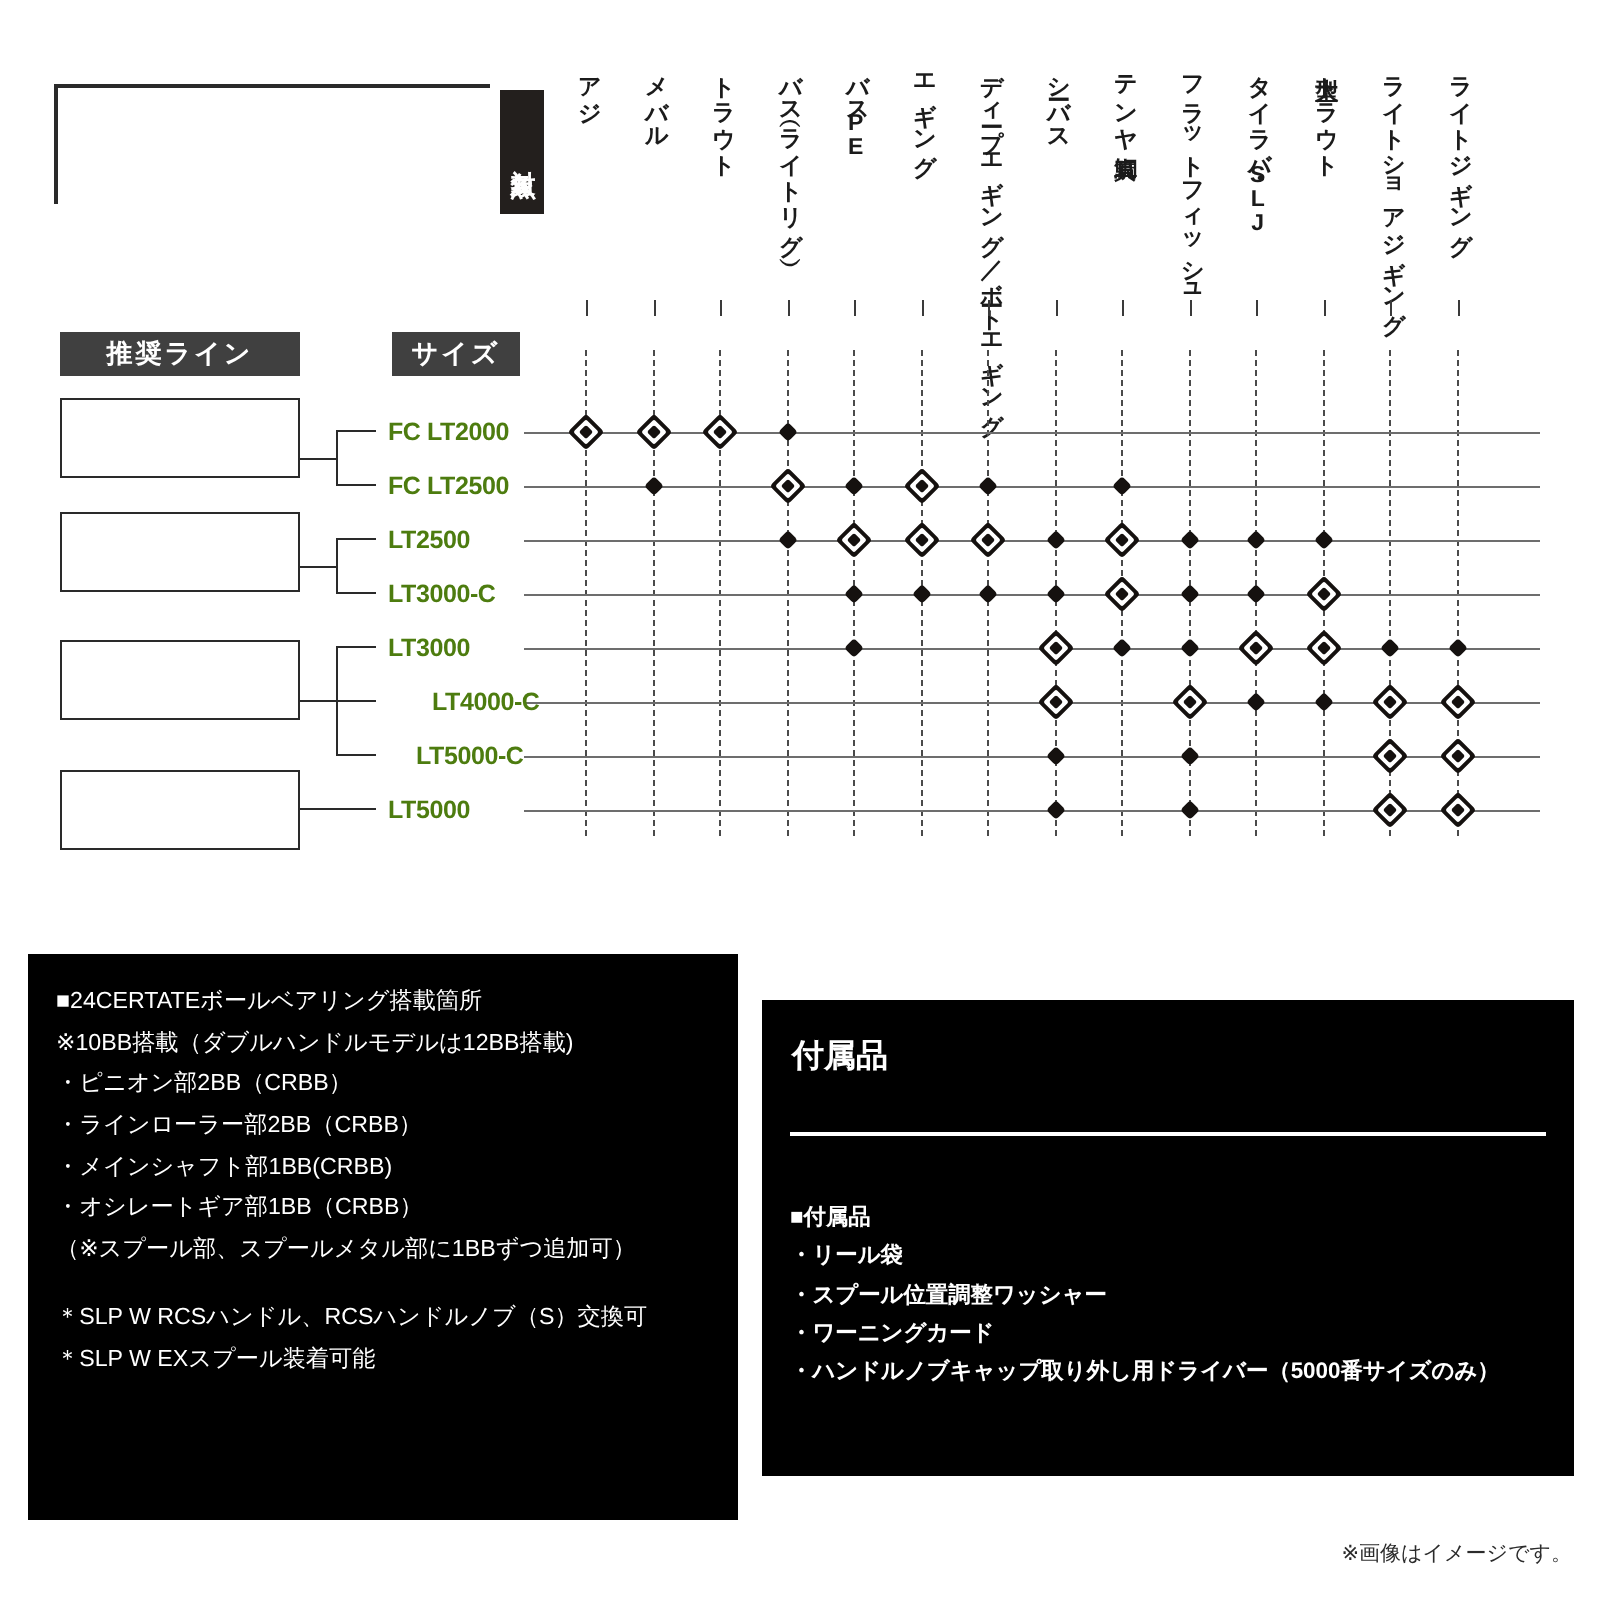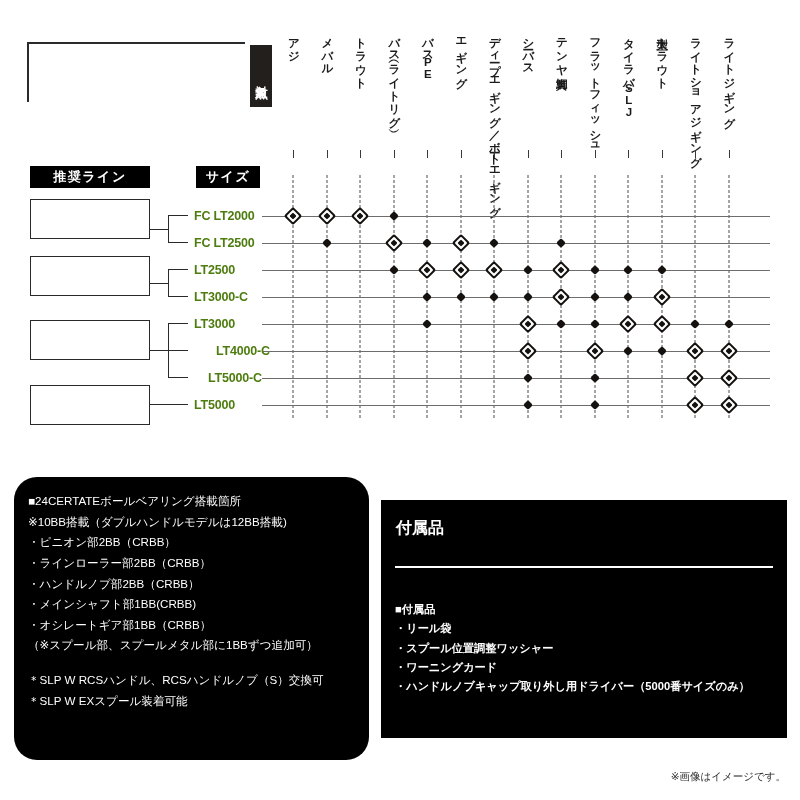--- a/index.html
+++ b/index.html
@@ -48,21 +48,21 @@
     white-space:nowrap;
     transform:translateX(-50%);
     top:30px;
   }
   .collead{
     position:absolute;width:0;border-left:1px solid #3a3a3a;
   }
 
   
   .chip{
-    position:absolute;background:#000000;color:#fff;
+    position:absolute;background:#404040;color:#fff;
     font-size:13px;font-weight:bold;letter-spacing:1.5px;
     display:flex;align-items:center;justify-content:center;
   }
   #chip-line{left:30px;top:166px;width:120px;height:22px;}
   #chip-size{left:196px;top:166px;width:64px;height:22px;}
 
   
   .linebox{
     position:absolute;border:1.5px solid #2a2a2a;background:#fff;
     box-sizing:border-box;padding:5px 8px 4px 9px;
@@ -117,21 +117,21 @@
   .mk.double .mid{
     width:9px;height:9px;background:#fff;border-radius:1px;
     display:flex;align-items:center;justify-content:center;
   }
   .mk.double .inner{width:5.5px;height:5.5px;background:#15110f;border-radius:1px;}
 
   
   .panel{
     position:absolute;background:#000;color:#fff;box-sizing:border-box;
   }
-  #panel-bb{left:14px;top:477px;width:355px;height:283px;padding:14px 12px 0 14px;border-radius:23px;}
+  #panel-bb{left:14px;top:477px;width:355px;height:283px;padding:14px 12px 0 14px;}
   #panel-acc{left:381px;top:500px;width:406px;height:238px;padding:0;}
   .bb-line{font-size:11.6px;line-height:1.78;white-space:nowrap;}
   .bb-gap{height:14px;}
   .acc-title{
     position:absolute;left:15px;top:18px;font-size:16px;font-weight:bold;
   }
   .acc-rule{
     position:absolute;left:14px;top:66px;width:378px;height:0;
     border-top:2px solid #ffffff;
   }
@@ -541,21 +541,20 @@
         </div>
       </div>
     </div>
 
   <div class="panel" id="panel-bb">
     <div id="bb-body">
         <div class="bb-line">■24CERTATEボールベアリング搭載箇所</div>
         <div class="bb-line">※10BB搭載（ダブルハンドルモデルは12BB搭載)</div>
         <div class="bb-line">・ピニオン部2BB（CRBB）</div>
         <div class="bb-line">・ラインローラー部2BB（CRBB）</div>
-        <div class="bb-line">・ハンドルノブ部2BB（CRBB）</div>
         <div class="bb-line">・メインシャフト部1BB(CRBB)</div>
         <div class="bb-line">・オシレートギア部1BB（CRBB）</div>
         <div class="bb-line">（※スプール部、スプールメタル部に1BBずつ追加可）</div>
         <div class="bb-gap"></div>
         <div class="bb-line">＊SLP W RCSハンドル、RCSハンドルノブ（S）交換可</div>
         <div class="bb-line">＊SLP W EXスプール装着可能</div>
       </div>
   </div>
 
   <div class="panel" id="panel-acc">

